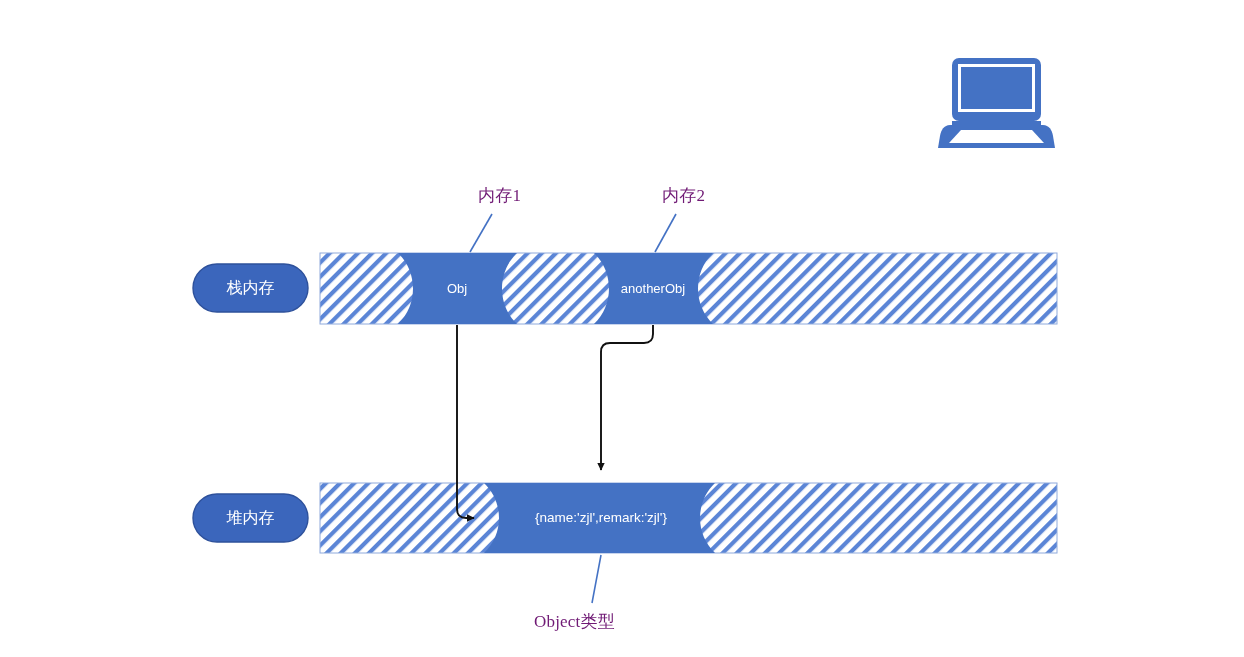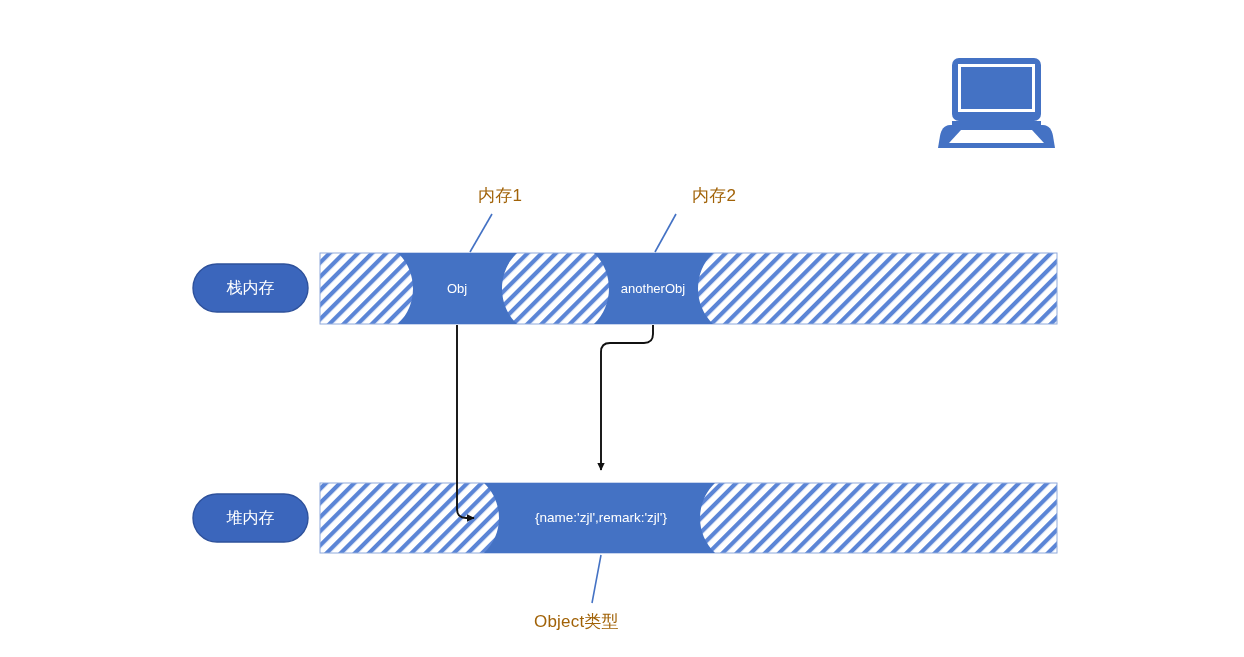--- a/index.html
+++ b/index.html
@@ -21,24 +21,25 @@
   #canvas svg.layer {
     position: absolute;
     left: 0;
     top: 0;
     width: 1244px;
     height: 657px;
     overflow: visible;
   }
   .lbl {
     position: absolute;
-    color: #a16207;
+    color: #701a75;
     white-space: nowrap;
     font-size: 17px;
     letter-spacing: 0.2px;
+    font-family: Liberation Serif, serif;
   }
   .pill-text {
     fill: #ffffff;
     font-family: "Liberation Sans", "DejaVu Sans", sans-serif;
     font-size: 16px;
     text-anchor: middle;
     dominant-baseline: middle;
   }
   .block-text {
     fill: #ffffff;
@@ -135,17 +136,17 @@
 
       <path d="M 950 125 C 944 125, 941 130, 940 136 L 938 148 L 1055 148 L 1053 136
                C 1052 130, 1049 125, 1043 125 Z" fill="#4472C4"></path>
 
       <path d="M 961 130 L 1032 130 L 1044 143 L 949 143 Z" fill="#ffffff"></path>
     </g>
   </svg>
 
   <div class="lbl" style="left:478px; top:184px;">内存1</div>
 
-  <div class="lbl" style="left:662px; top:184px;margin-left:30px;">内存2</div>
+  <div class="lbl" style="left:662px; top:184px;">内存2</div>
 
   <div class="lbl" style="left:534px; top:610px;">Object类型</div>
 
 </div>
 
 </body></html>

